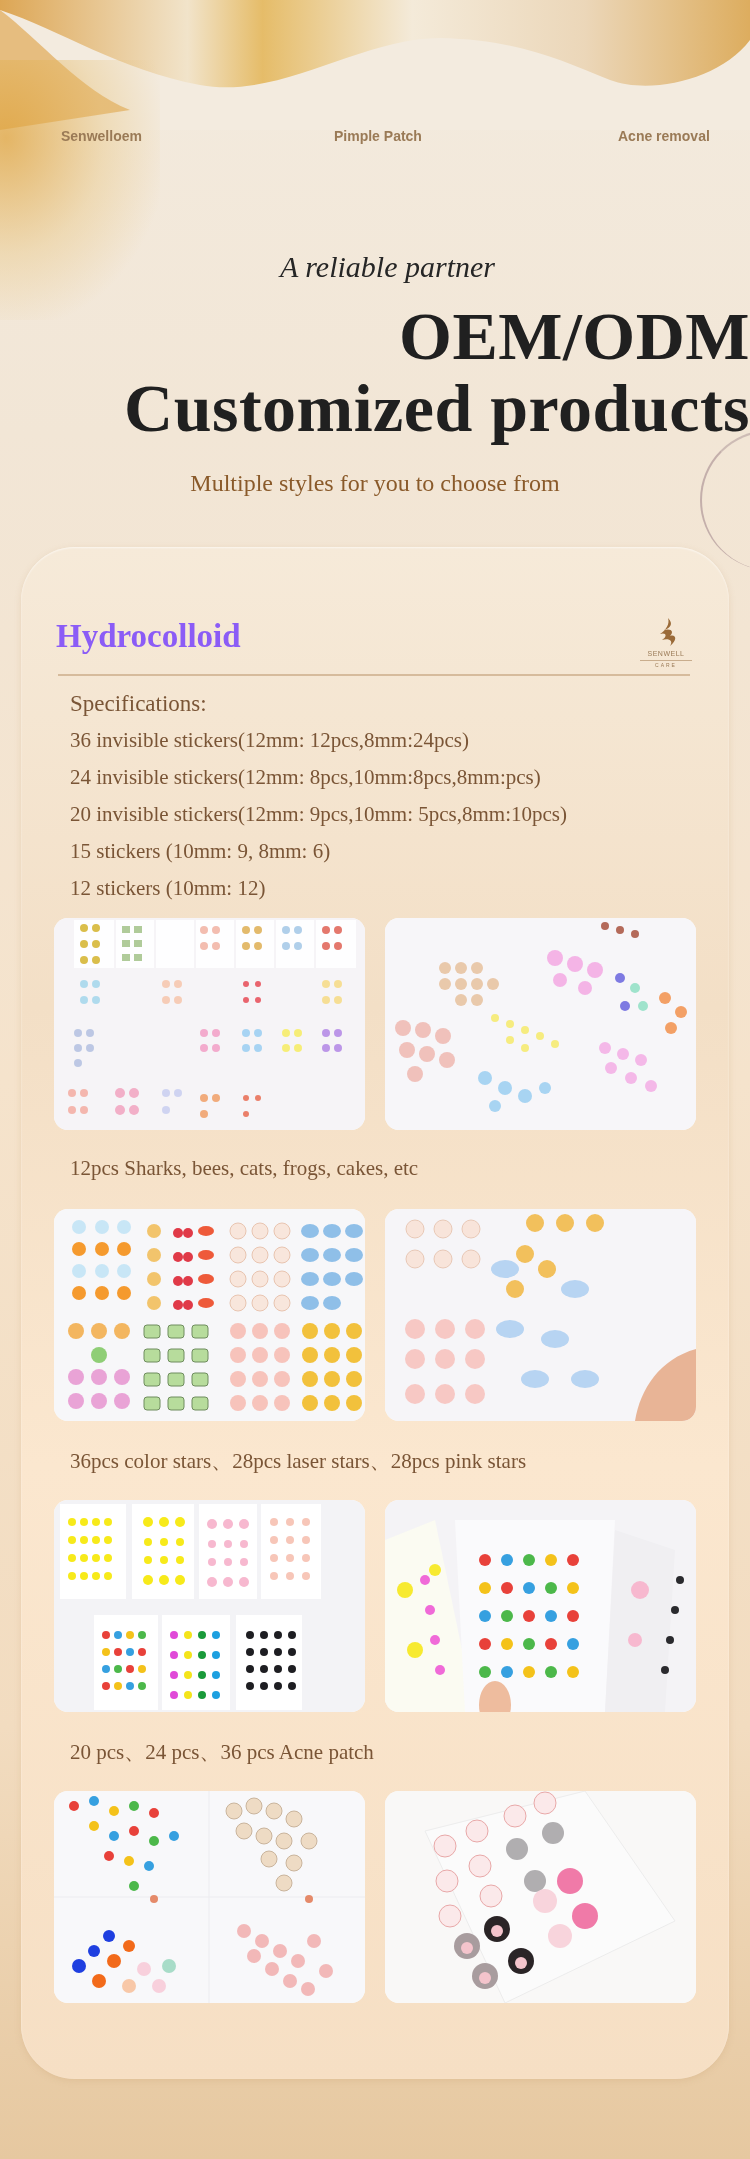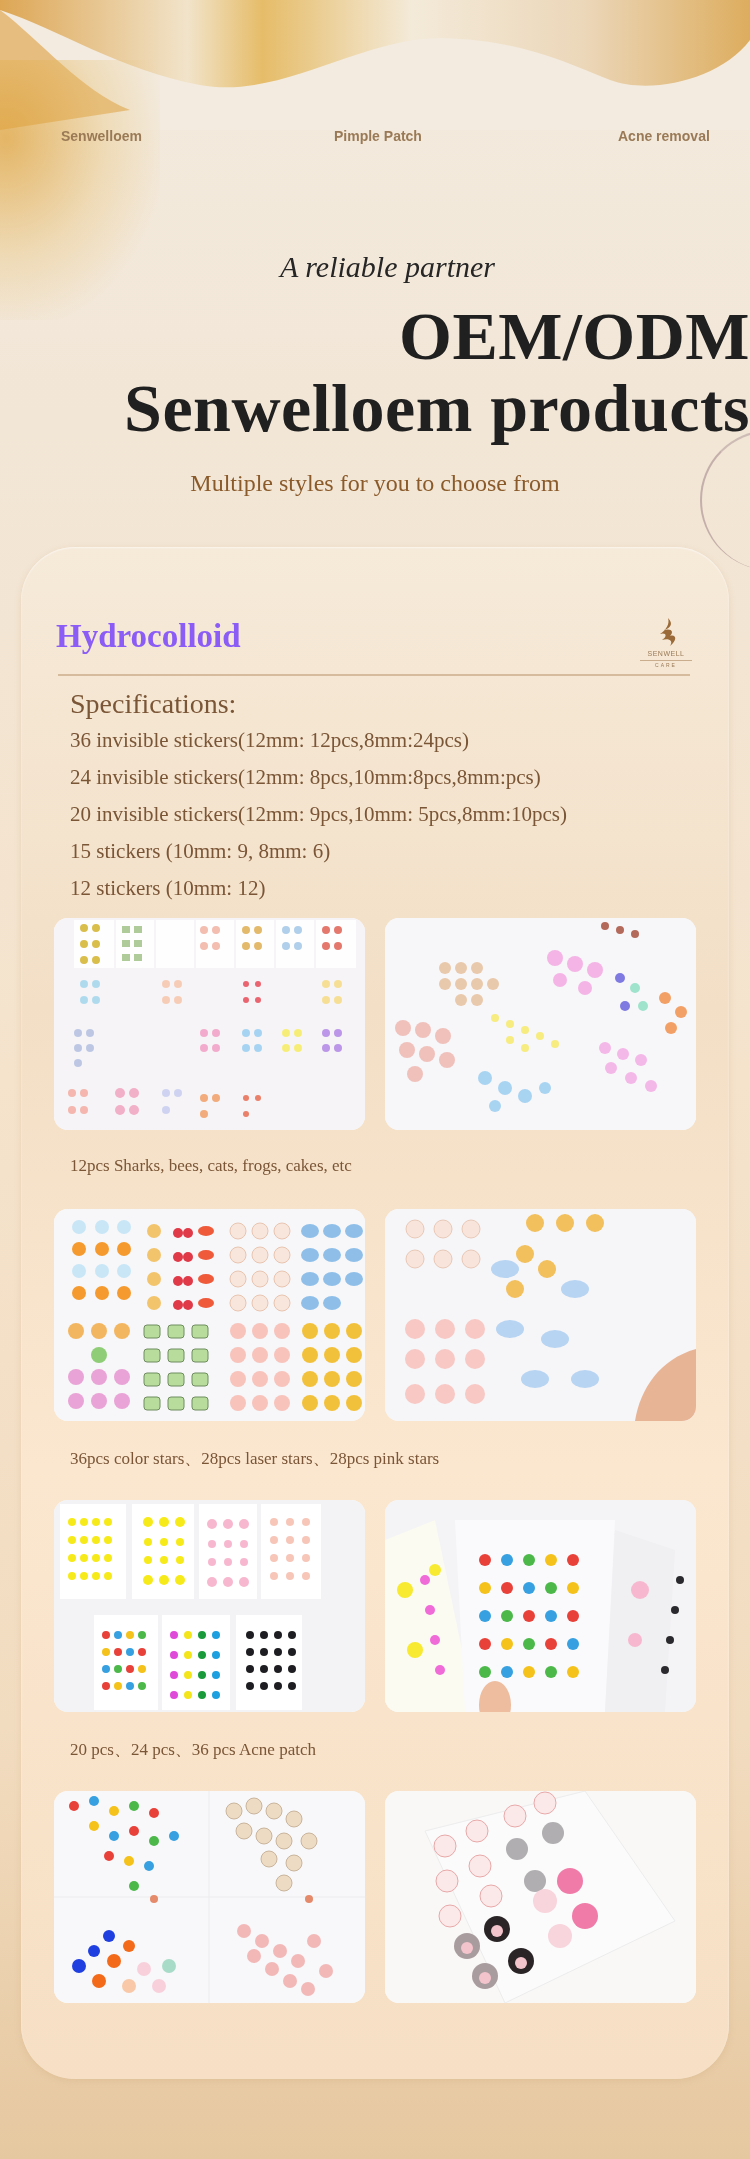--- a/index.html
+++ b/index.html
@@ -62,25 +62,25 @@
   }
   .logo-sub {
     position: absolute; left: 0; top: 44px; width: 52px; text-align: center;
     font-family: "Liberation Sans", "DejaVu Sans", sans-serif; font-size: 5px; color: #9a7a56; letter-spacing: 2px;
     border-top: 1px solid #c9ad8d; padding-top: 1px;
   }
   .divider {
     position: absolute; left: 58px; top: 674px; width: 632px; height: 2px; background: #d6bb9c;
   }
   .specs { position: absolute; left: 70px; top: 686px; color: #7a5536; font-size: 21px; }
-  .specs .spec-heading { font-size: 28px; height: 36px; line-height: 36px; }
+  .specs .spec-heading { font-size: 23px; height: 36px; line-height: 36px; }
   .specs .spec-line { height: 37px; line-height: 37px; }
 
   .caption {
-    position: absolute; left: 70px; font-size: 17px; color: #7a5536;
+    position: absolute; left: 70px; font-size: 21px; color: #7a5536;
   }
   .photo {
     position: absolute; width: 311px; height: 212px; border-radius: 14px; overflow: hidden;
     background: #fbfbfc;
   }
   .photo svg { width: 100%; height: 100%; display: block; }
   .col-l { left: 54px; }
   .col-r { left: 385px; }
 </style>
 </head>
@@ -106,21 +106,21 @@
 
 <nav class="top-nav">
   <span class="nav-1">Senwelloem</span>
   <span class="nav-2">Pimple Patch</span>
   <span class="nav-3">Acne removal</span>
 </nav>
 
 <div class="tagline">A reliable partner</div>
 <h1 class="headline">
   <div>OEM/ODM</div>
-  <div>Senwelloem products</div>
+  <div>Customized products</div>
 </h1>
 <div class="subtitle">Multiple styles for you to choose from</div>
 
 <section class="card"></section>
 
 <h2 class="card-title">Hydrocolloid</h2>
 <div class="logo">
   <svg width="52" height="34" viewBox="0 0 52 34">
     <path d="M28,2 C34,8 30,12 24,14 C32,12 34,16 30,20 C36,18 38,24 30,30 C34,24 28,22 22,24 C28,20 26,16 20,18 C26,14 30,8 28,2 Z" fill="#9a6a38"></path>
   </svg>

